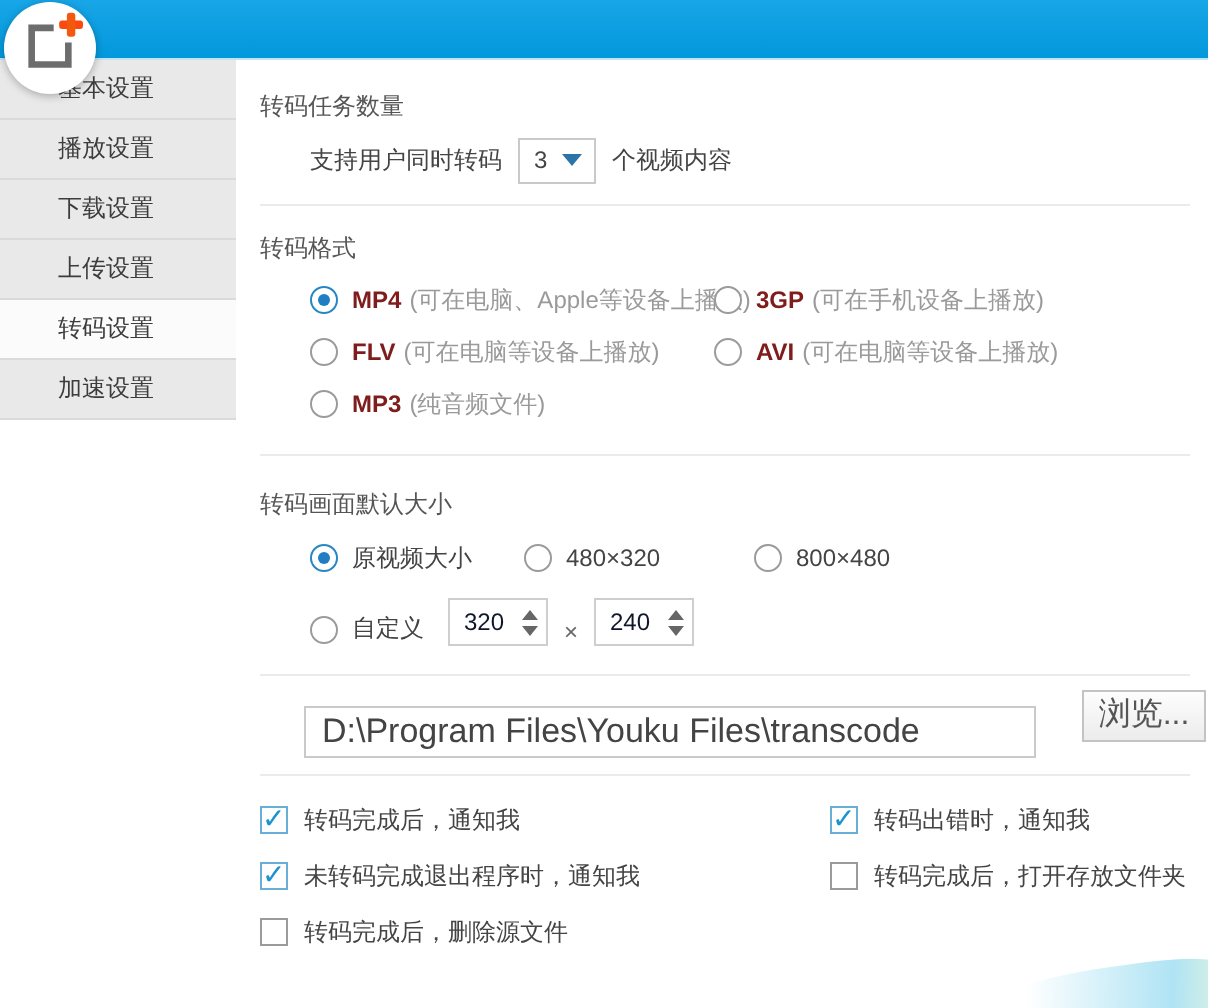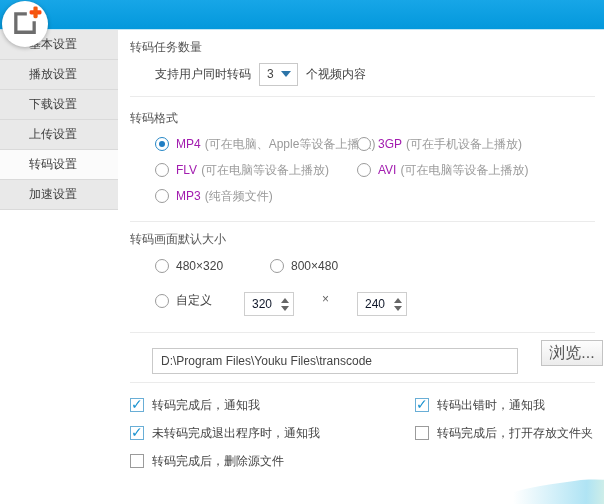--- a/index.html
+++ b/index.html
@@ -23,21 +23,21 @@
   
   .bodyrow { display:flex; height:474px; }
   .sidebar { width:118px; flex:0 0 118px; background:#fff; }
   .side-item {
     height:30px; line-height:29px; padding-left:29px;
     background:#e9e9e9; border-bottom:1px solid #dadada;
     font-size:12px; color:#3c3c3c; cursor:default;
   }
   .side-item.selected { background:#fbfbfb; }
   .content {
-    flex:1; padding:8px 0 0 12px; font-size:12px; color:#444; position:relative;
+    flex:1; padding:14px 0 0 12px; font-size:12px; color:#444; position:relative;
   }
   .sec-title { height:18px; line-height:18px; color:#555; }
   .divider { border-top:1px solid #ebebeb; margin-right:9px; }
   
   .task-row { margin:6px 0 0 25px; height:24px; display:flex; align-items:center; }
   .dd {
     margin:0 8px; width:39px; height:23px; border:1px solid #c9c9c9; background:#fff;
     display:inline-flex; align-items:center; justify-content:space-between;
     padding:0 6px 0 7px; cursor:default;
   }
@@ -51,40 +51,40 @@
   .radio.selected::after {
     content:""; position:absolute; left:3px; top:3px; width:6px; height:6px;
     border-radius:50%; background:#1f7ec4;
   }
   .fmt-grid {
     margin:4px 0 0 25px; display:grid; grid-template-columns:202px auto;
     grid-auto-rows:26px; align-items:center;
   }
   .opt-row { display:flex; align-items:center; white-space:nowrap; cursor:default; }
   .opt-row .radio { margin-right:7px; }
-  .fmt-name { font-weight:normal; color:#a21caf; margin-right:4px; }
+  .fmt-name { font-weight:bold; color:#7f1d1d; margin-right:4px; }
   .desc { color:#9a9a9a; }
   .size-row { margin:6px 0 0 25px; height:24px; display:flex; align-items:center; }
   .sz1 { width:107px; } .sz2 { width:115px; } .sz3 { width:103px; }
-  .custom-row { margin:14px 0 0 25px; height:26px; display:flex; align-items:flex-start;gap:20px; }
+  .custom-row { margin:6px 0 0 25px; height:26px; display:flex; align-items:flex-end; }
   .custom-row .lbl { margin-right:12px; }
   .spin {
     width:50px; height:24px; border:1px solid #cecece; background:#fff;
     display:inline-flex; align-items:center;
   }
   .spin .val { flex:1; text-align:center; color:#0f172a; line-height:22px; }
   .spin .arrows { width:14px; display:flex; flex-direction:column; align-items:center; gap:3px; padding-right:2px; }
   .tri-up { width:0; height:0; border-left:4px solid transparent; border-right:4px solid transparent; border-bottom:5px solid #666; }
   .tri-down { width:0; height:0; border-left:4px solid transparent; border-right:4px solid transparent; border-top:5px solid #666; }
   .times { margin:0 8px; color:#666; }
   
   .path-row { margin:6px 0 0 22px; height:27px; display:flex; align-items:center; }
   .path-input {
     width:366px; height:26px; border:1px solid #c9c9c9; padding:0 8px;
-    font-size:12px; color:#444; font-family:"Liberation Sans","DejaVu Sans",sans-serif;
+    font-size:17px; color:#444; font-family:"Liberation Sans","DejaVu Sans",sans-serif;
     outline:none; background:#fff;margin-top:16px;
   }
   .browse-btn {
     margin-left:23px; width:62px; height:26px; line-height:24px; text-align:center;
     background:linear-gradient(#fdfdfd,#ececec); border:1px solid #c3c3c3;
     color:#555; font-size:16px; cursor:default;
   }
   
   .chk-grid { margin-top:8px; }
   .chk-row { display:flex; align-items:center; height:28px; }
@@ -171,22 +171,26 @@
         <div class="opt-row">
           <span class="radio"></span>
           <span class="fmt-name">MP3</span>
           <span class="desc">(纯音频文件)</span>
         </div>
         <div></div>
       </div>
 
       <div class="divider" style="margin-top:12px;"></div>
 
-      <div class="sec-title" style="margin-top:8px;">转码画面默认大小</div>
+      <div class="sec-title" style="margin-top:15px;">转码画面默认大小</div>
       <div class="size-row">
+        <span class="opt-row sz1">
+          <span class="radio selected"></span>
+          <span>原视频大小</span>
+        </span>
         <span class="opt-row sz2">
           <span class="radio"></span>
           <span>480×320</span>
         </span>
         <span class="opt-row">
           <span class="radio"></span>
           <span>800×480</span>
         </span>
       </div>
       <div class="custom-row">

